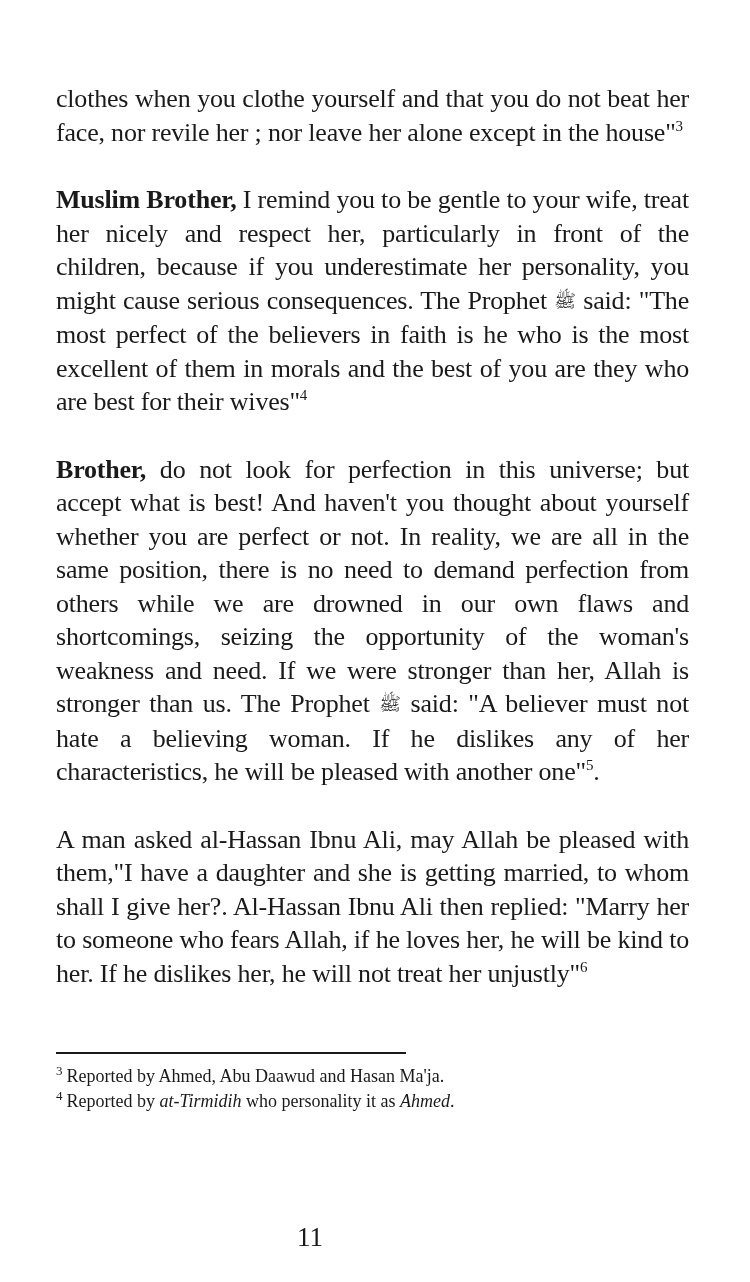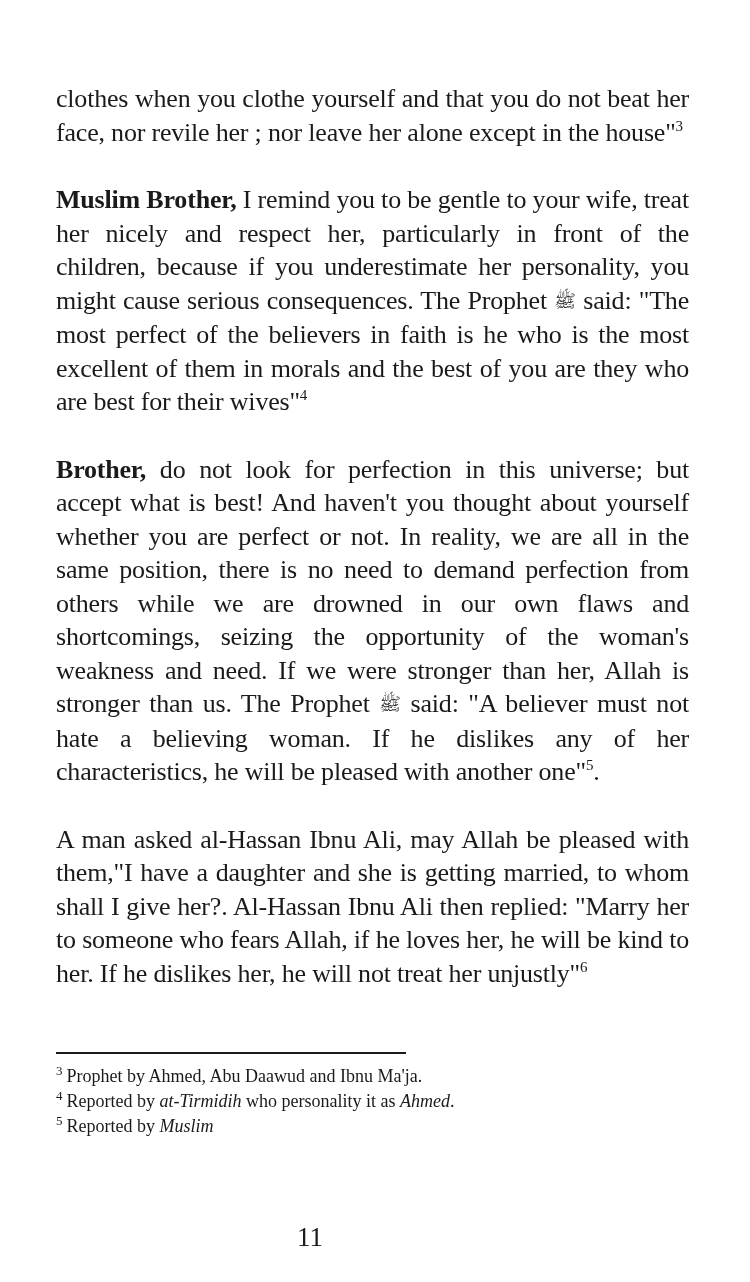--- a/index.html
+++ b/index.html
@@ -38,18 +38,17 @@
   <p class="para"><b>Muslim Brother,</b><span> I remind you to be gentle to your wife, treat her nicely and respect her, particularly in front of the children, because if you underestimate her personality, you might cause serious consequences. The Prophet </span><span class="salla">ﷺ</span><span> said: "The most perfect of the believers in faith is he who is the most excellent of them in morals and the best of you are they who are best for their wives"</span><sup>4</sup></p>
 
   <p class="para"><b>Brother,</b><span> do not look for perfection in this universe; but accept what is best!  And haven't you thought about yourself whether you are perfect or not.  In reality, we are all in the same position, there is no need to demand perfection from others while we are drowned in our own flaws and shortcomings, seizing the opportunity of the woman's weakness and need. If we were stronger than her, Allah is stronger than us.  The Prophet </span><span class="salla">ﷺ</span><span> said: "A believer must not hate a believing woman.  If he dislikes any of her characteristics, he will be pleased with another one"</span><sup>5</sup><span>.</span></p>
 
   <p class="para"><span>A man asked al-Hassan Ibnu Ali, may Allah be pleased with them,"I have a daughter and she is getting married, to whom shall I give her?.  Al-Hassan Ibnu Ali then replied: "Marry her to someone who fears Allah, if he loves her, he will be kind to her.  If he dislikes her, he will not treat her unjustly"</span><sup>6</sup></p>
 </div>
 
 <div class="rule"></div>
 
 <div class="footnotes">
-  <div class="fn"><sup>3</sup><span>Prophet by Ahmed, Abu Daawud  and Ibnu Ma'ja.</span></div>
+  <div class="fn"><sup>3</sup><span>Reported by Ahmed, Abu Daawud  and Hasan Ma'ja.</span></div>
   <div class="fn"><sup>4</sup><span>Reported by </span><i>at-Tirmidih</i><span> who personality it as </span><i>Ahmed</i><span>.</span></div>
-  <div class="fn"><sup>5</sup><span>Reported by </span><i>Muslim</i></div>
 </div>
 
 <div class="page-number">11</div>
 
 </body></html>

